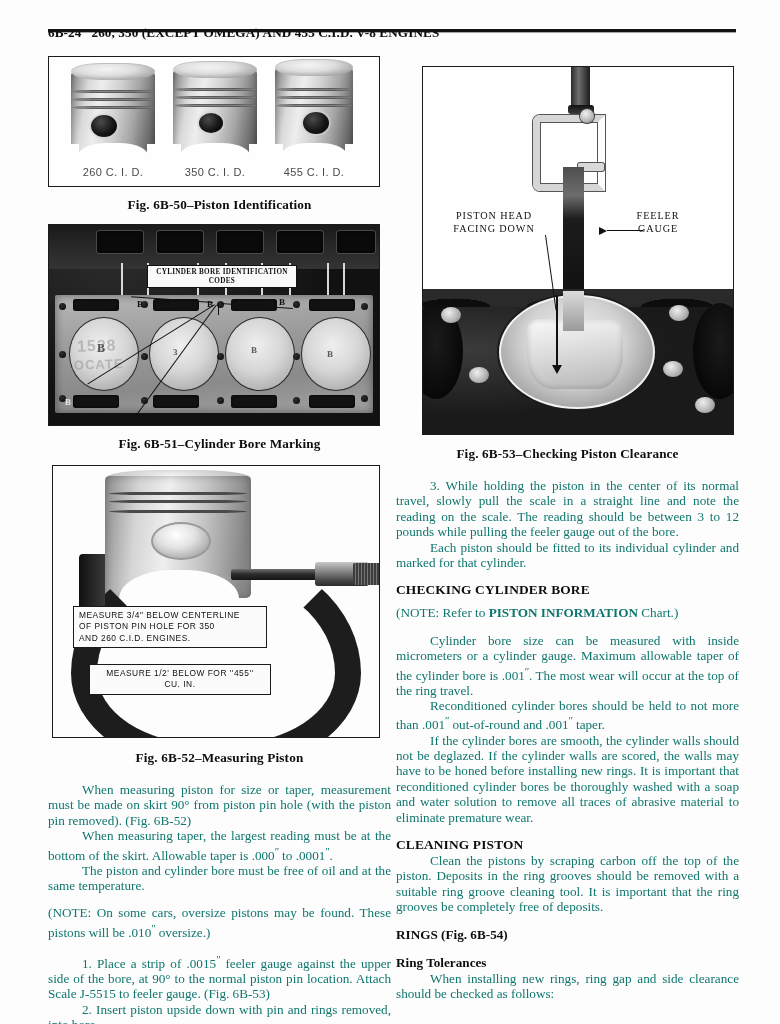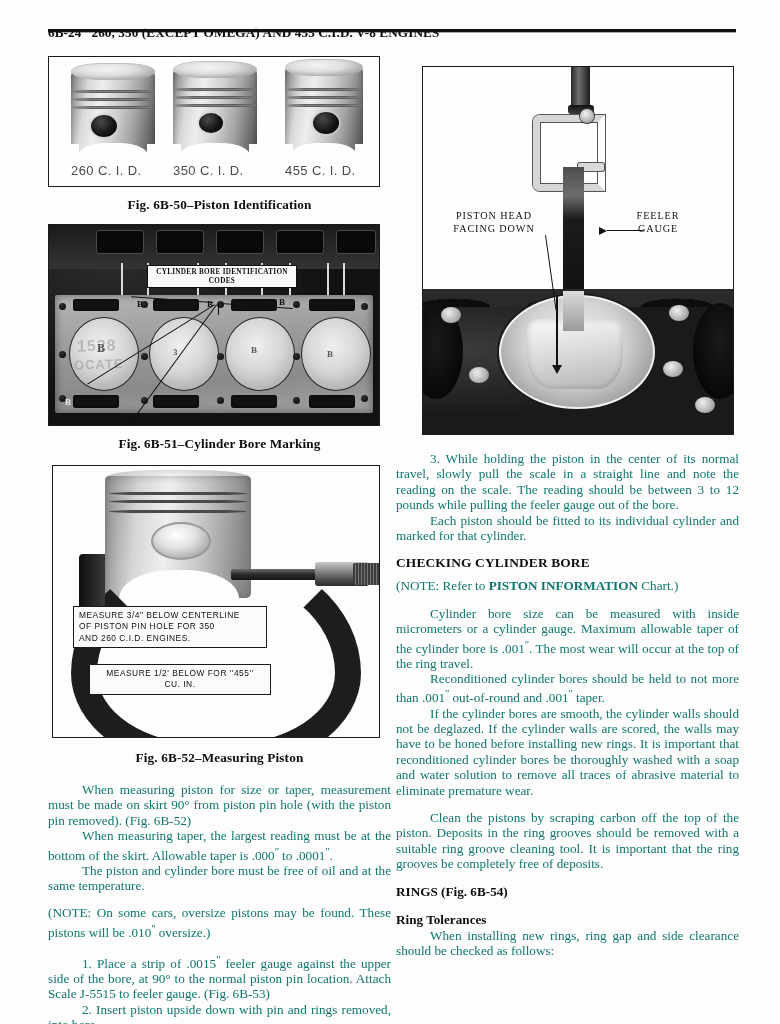--- a/index.html
+++ b/index.html
@@ -89,22 +89,22 @@
     position:absolute;border-radius:50%;
     background:radial-gradient(circle at 38% 32%,#4a4a4a 0%,#161616 55%,#000 100%);
     box-shadow:0 0 0 2px rgba(210,210,210,.55);
   }
   .skirt-notch{
     position:absolute;bottom:-1px;height:14px;left:8%;right:8%;
     background:#fefefe;border-radius:40% 40% 0 0 / 90% 90% 0 0;
   }
   .skirt-side{position:absolute;bottom:-1px;width:9px;height:13px;background:#fefefe;}
   .pist-label{
-    position:absolute;bottom:9px;width:100%;
-    font-family:"Liberation Sans",sans-serif;font-size:13px;
+    position:absolute;bottom:9px;width:100%;text-align:center;
+    font-family:"Liberation Sans",sans-serif;font-size:11px;
     color:#4a4a4a;letter-spacing:.4px;white-space:nowrap;
   }
 
   
   .f51{width:330px;height:200px;}
   .deck-bg{
     position:absolute;inset:0;
     background:
       radial-gradient(ellipse at 20% 15%,#2c2c2c 0%,#111 60%),
       #141414;
@@ -335,21 +335,21 @@
             <div class="ring" style="top:28px;"></div>
             <div class="ring" style="top:36px;"></div>
             <div class="pinhole" style="left:26px;top:45px;width:24px;height:20px;"></div>
             <div class="skirt-notch"></div>
             <div class="skirt-side" style="left:-1px;"></div>
             <div class="skirt-side" style="right:-1px;"></div>
           </div>
           <div class="pist-label" style="bottom:-22px;">350 C. I. D.</div>
         </div>
 
-        <div class="piston" style="left:236px;width:78px;height:90px;">
+        <div class="piston" style="left:226px;width:78px;height:90px;">
           <div class="pist-body">
             <div class="pist-crown"></div>
             <div class="ring" style="top:22px;"></div>
             <div class="ring" style="top:30px;"></div>
             <div class="ring" style="top:38px;"></div>
             <div class="pinhole" style="left:28px;top:46px;width:26px;height:22px;"></div>
             <div class="skirt-notch"></div>
             <div class="skirt-side" style="left:-1px;"></div>
             <div class="skirt-side" style="right:-1px;"></div>
           </div>
@@ -499,37 +499,39 @@
         <div class="f53-label" style="left:12px;top:142px;width:118px;white-space:pre-line;">PISTON HEAD
 FACING DOWN</div>
         <div class="f53-label" style="left:192px;top:142px;width:86px;white-space:pre-line;">FEELER
 GAUGE</div>
 
         <div class="f53-leader" style="left:184px;top:163px;width:36px;height:1.4px;"></div>
         <div class="f53-ah-right" style="left:176px;top:160px;transform:scaleX(-1);"></div>
         <div class="f53-leader" style="left:122px;top:168px;width:1.4px;height:76px;transform:rotate(-8deg);transform-origin:top;"></div>
       </div>
     </div>
+    <div class="cap" style="margin-top:11px;">Fig. 6B-53–Checking Piston Clearance</div>
 
     <div class="gap-l"></div>
     <p class="p indent-lg">3. While holding the piston in the center of its normal travel, slowly pull the scale in a straight line and note the reading on the scale. The reading should be between 3 to 12 pounds while pulling the feeler gauge out of the bore.</p>
     <p class="p indent-lg">Each piston should be fitted to its individual cylinder and marked for that cylinder.</p>
 
     <div class="gap-m"></div>
     <p class="head-caps">CHECKING CYLINDER BORE</p>
 
     <div class="gap-s"></div>
     <p class="p noindent"><span>(NOTE:  Refer to </span><span class="bold">PISTON INFORMATION</span><span> Chart.)</span></p>
 
     <div class="gap-m"></div>
     <p class="p indent-lg"><span>Cylinder bore size can be measured with inside micrometers or a cylinder gauge. Maximum allowable taper of the cylinder bore is .001</span><span class="prime">″</span><span>. The most wear will occur at the top of the ring travel.</span></p>
     <p class="p indent-lg"><span>Reconditioned cylinder bores should be held to not more than .001</span><span class="prime">″</span><span> out-of-round and .001</span><span class="prime">″</span><span> taper.</span></p>
     <p class="p indent-lg">If the cylinder bores are smooth, the cylinder walls should not be deglazed. If the cylinder walls are scored, the walls may have to be honed before installing new rings. It is important that reconditioned cylinder bores be thoroughly washed with a soap and water solution to remove all traces of abrasive material to eliminate premature wear.</p>
 
     <div class="gap-m"></div>
+    <p class="head-caps">CLEANING PISTON</p>
     <p class="p indent-lg">Clean the pistons by scraping carbon off the top of the piston. Deposits in the ring grooves should be removed with a suitable ring groove cleaning tool. It is important that the ring grooves be completely free of deposits.</p>
 
     <div class="gap-m"></div>
     <p class="head-mix">RINGS (Fig. 6B-54)</p>
 
     <div class="gap-m"></div>
     <p class="head-mix">Ring Tolerances</p>
     <p class="p indent-lg">When installing new rings, ring gap and side clearance should be checked as follows:</p>
   </div>
 

